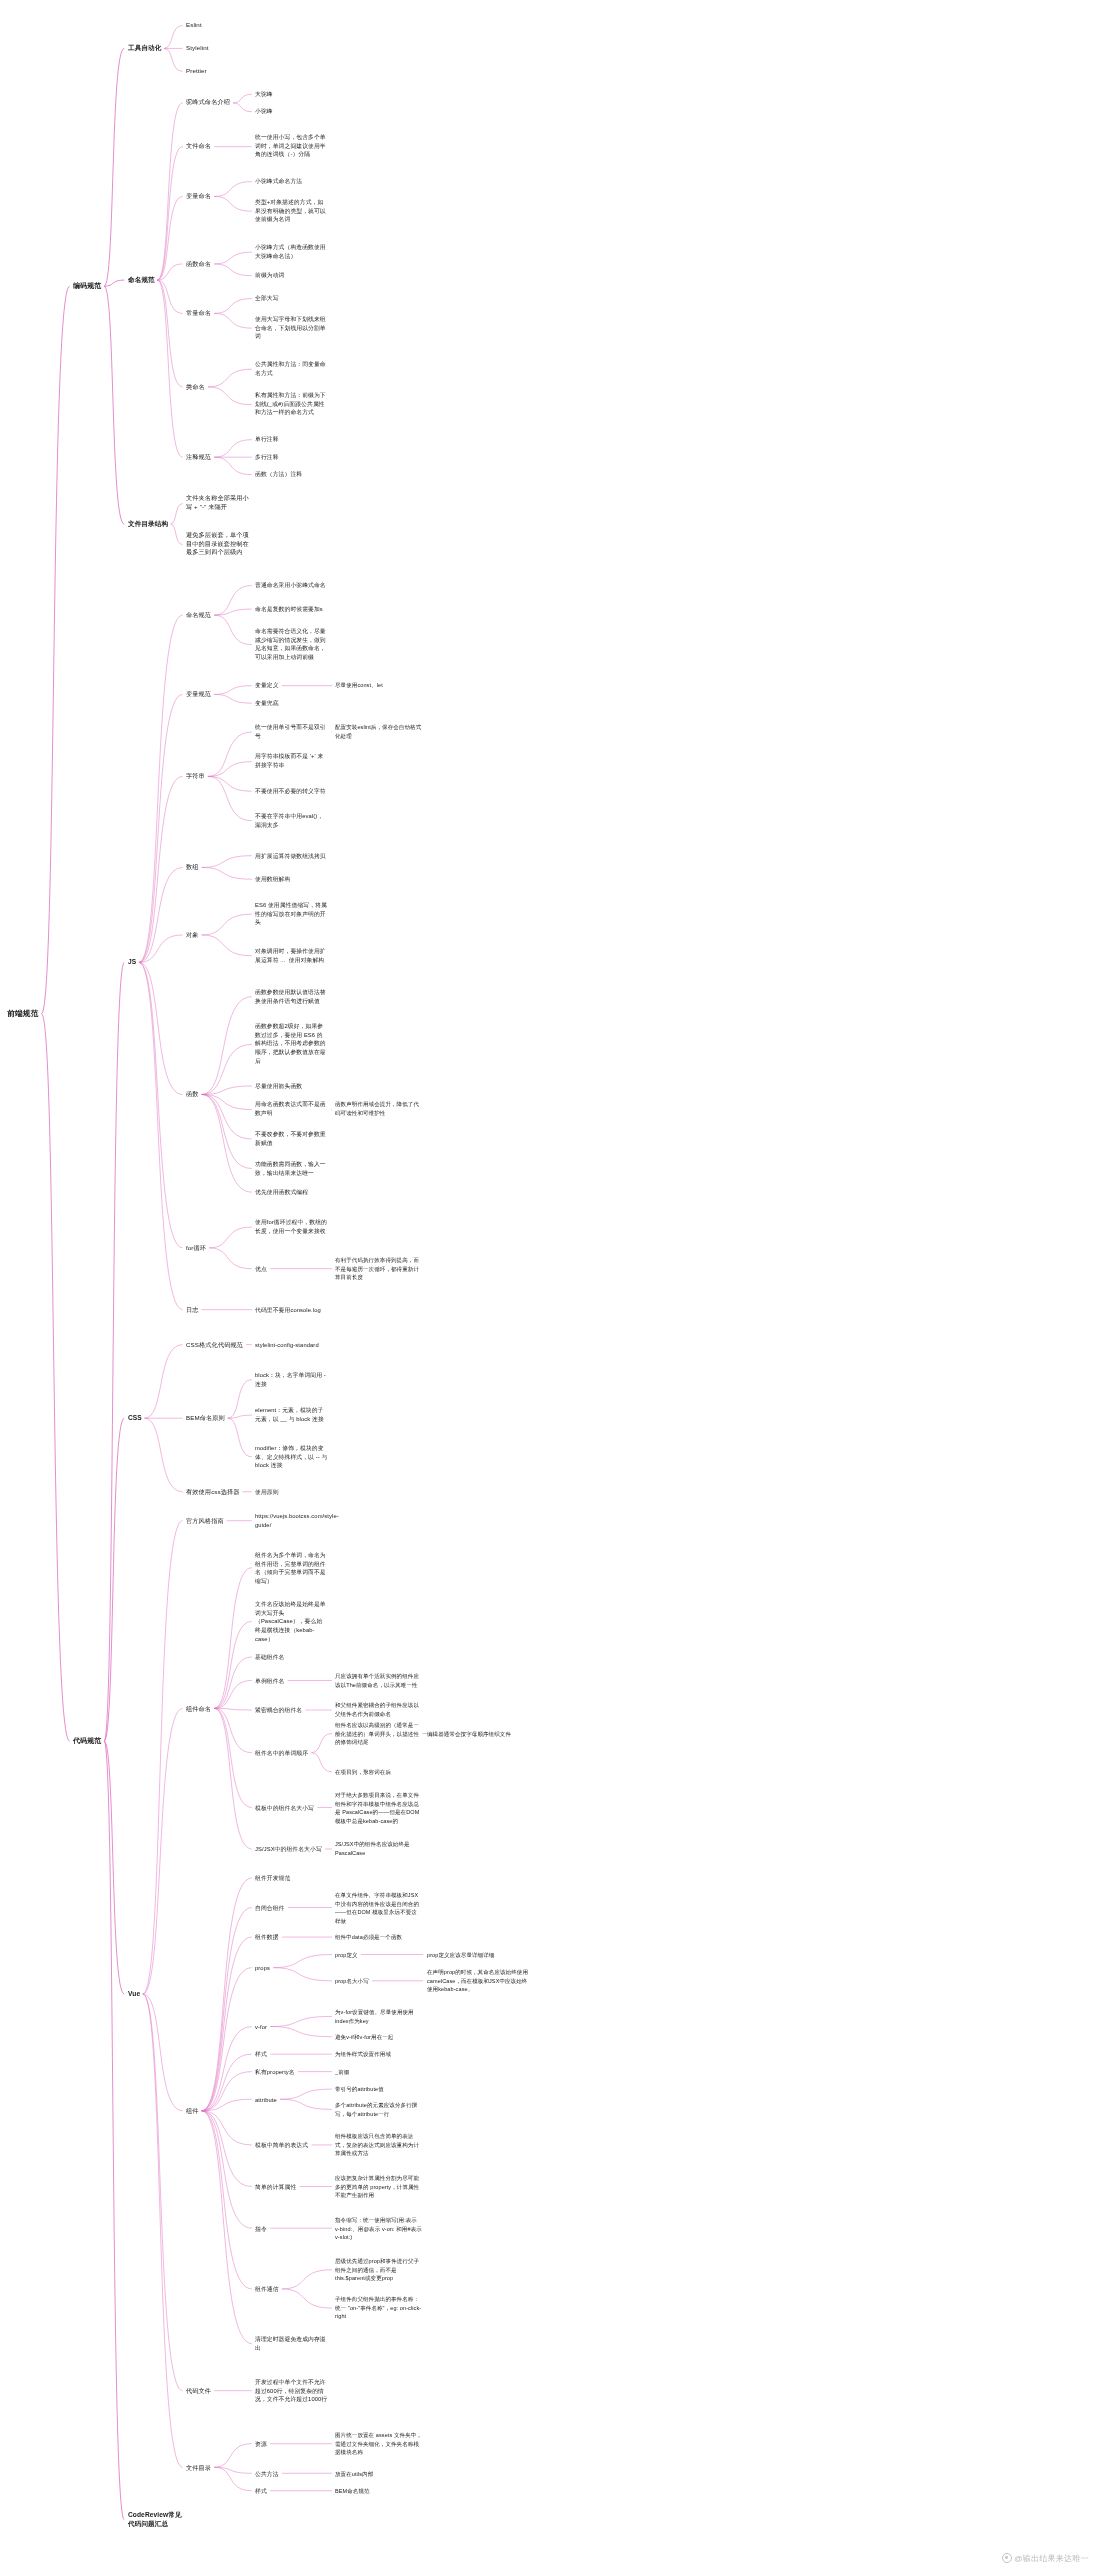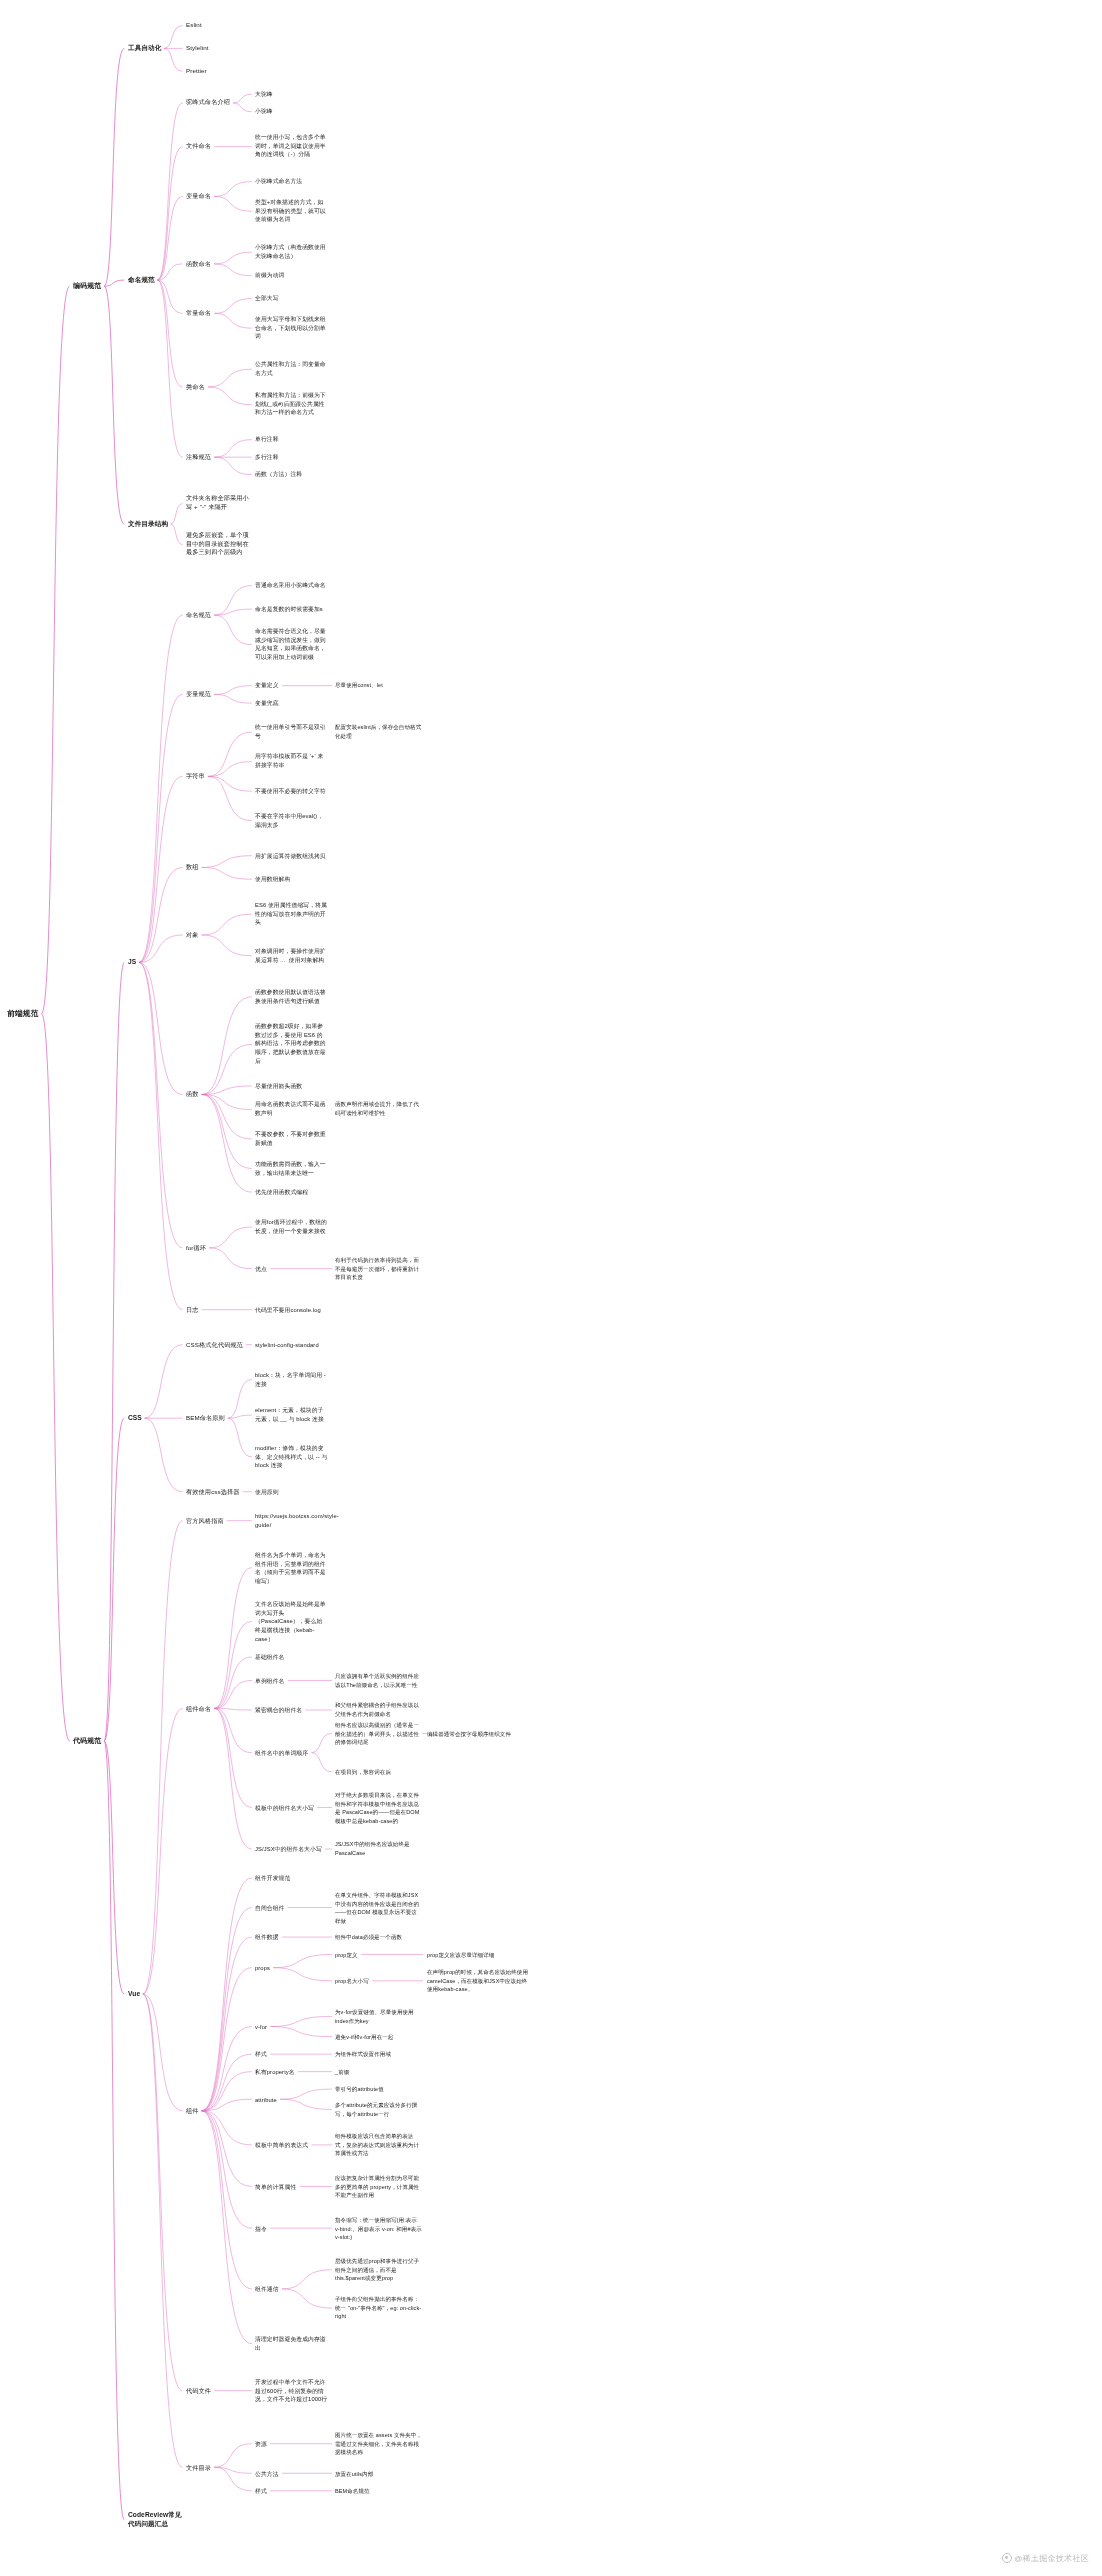--- a/index.html
+++ b/index.html
@@ -323,16 +323,16 @@
       <div class="node lv3" style="left: 186px; top: 2468px; max-width: 63px;">文件目录</div>
       <div class="node lv4" style="left: 255px; top: 2444px; max-width: 73px;">资源</div>
       <div class="node lv5" style="left: 335px; top: 2444px; max-width: 87px;">图片统一放置在 assets 文件夹中，需通过文件夹细化，文件夹名称根据模块名称</div>
       <div class="node lv4" style="left: 255px; top: 2474px; max-width: 73px;">公共方法</div>
       <div class="node lv5" style="left: 335px; top: 2474px; max-width: 87px;">放置在utils内部</div>
       <div class="node lv4" style="left: 255px; top: 2491px; max-width: 73px;">样式</div>
       <div class="node lv5" style="left: 335px; top: 2491px; max-width: 87px;">BEM命名规范</div>
       <div class="node lv2" style="left: 128px; top: 2520px; max-width: 58px;">CodeReview常见代码问题汇总</div>
     </div>
   <div class="watermark">
-    <span class="wm-dot"></span><span>@稀土掘金技术社区</span>
+    <span class="wm-dot"></span><span>@输出结果来达唯一</span>
   </div>
 </div>
 
 
 </body></html>

